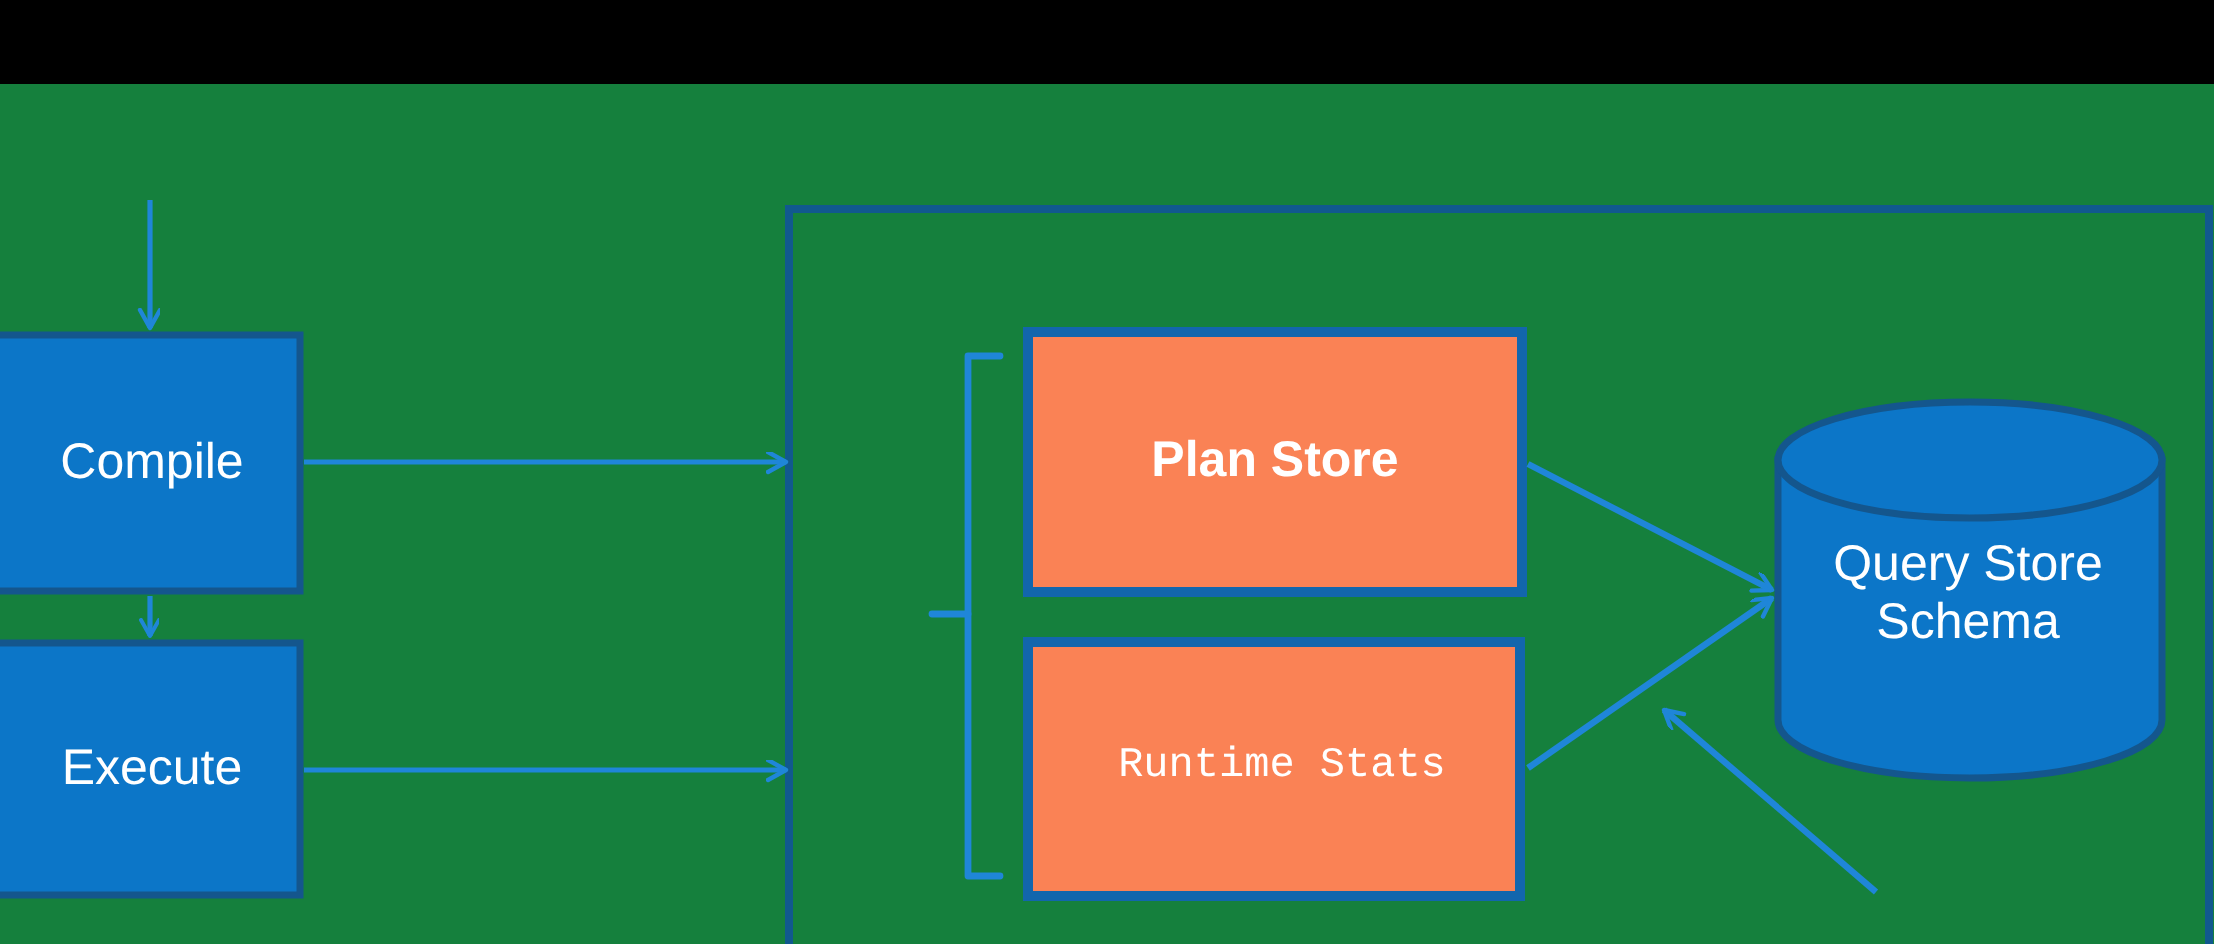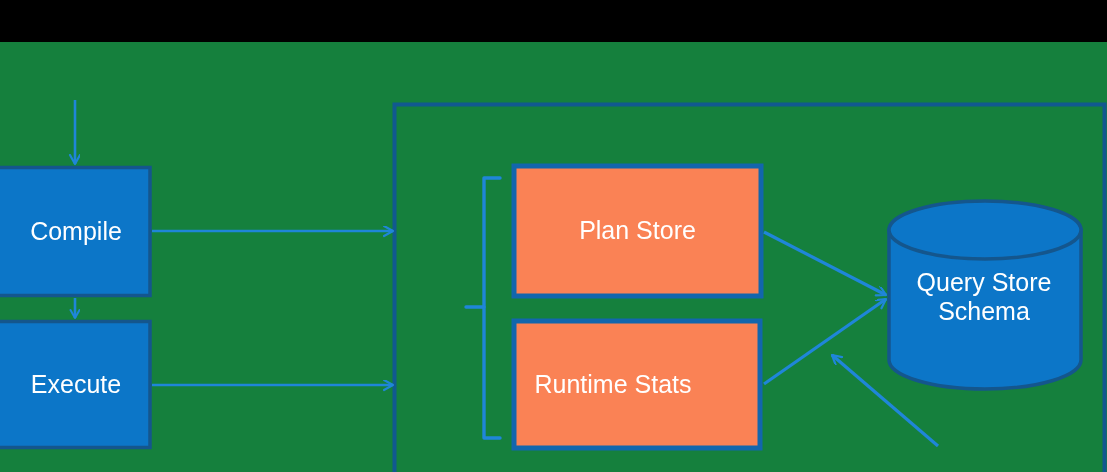--- a/index.html
+++ b/index.html
@@ -35,22 +35,22 @@
     text-align: center;
     color: #ffffff;
     font-family: "Liberation Sans", sans-serif;
     font-weight: 400;
     line-height: 1.18;
     pointer-events: none;
     white-space: pre-line;
   }
   .lbl-compile   { left: 0px;   top: 124px; width: 152px; height: 131px; font-size: 25px; }
   .lbl-execute   { left: 0px;   top: 278px; width: 152px; height: 129px; font-size: 25px; border-radius: 29px; }
-  .lbl-plan      { left: 512px; top: 122px; width: 251px; height: 134px; font-size: 25px; }
-  .lbl-runtime   { left: 488px; top: 277px; width: 250px; height: 131px; font-size: 25px; }
+  .lbl-plan      { left: 512px; top: 122px; width: 251px; height: 134px; font-size: 25px; font-weight: bold; }
+  .lbl-runtime   { left: 516px; top: 277px; width: 250px; height: 131px; font-size: 21px; font-family: Liberation Mono, monospace; }
   .lbl-cylinder  { left: 888px; top: 180px; width: 192px; height: 150px; font-size: 25px; }
 </style>
 </head>
 <body>
 
 <div id="stage">
 
   <svg class="layer" viewBox="0 0 1107 472">
     <defs>
       <marker id="arrowOpen" markerWidth="12" markerHeight="12" refX="10" refY="5" orient="auto" markerUnits="userSpaceOnUse">

